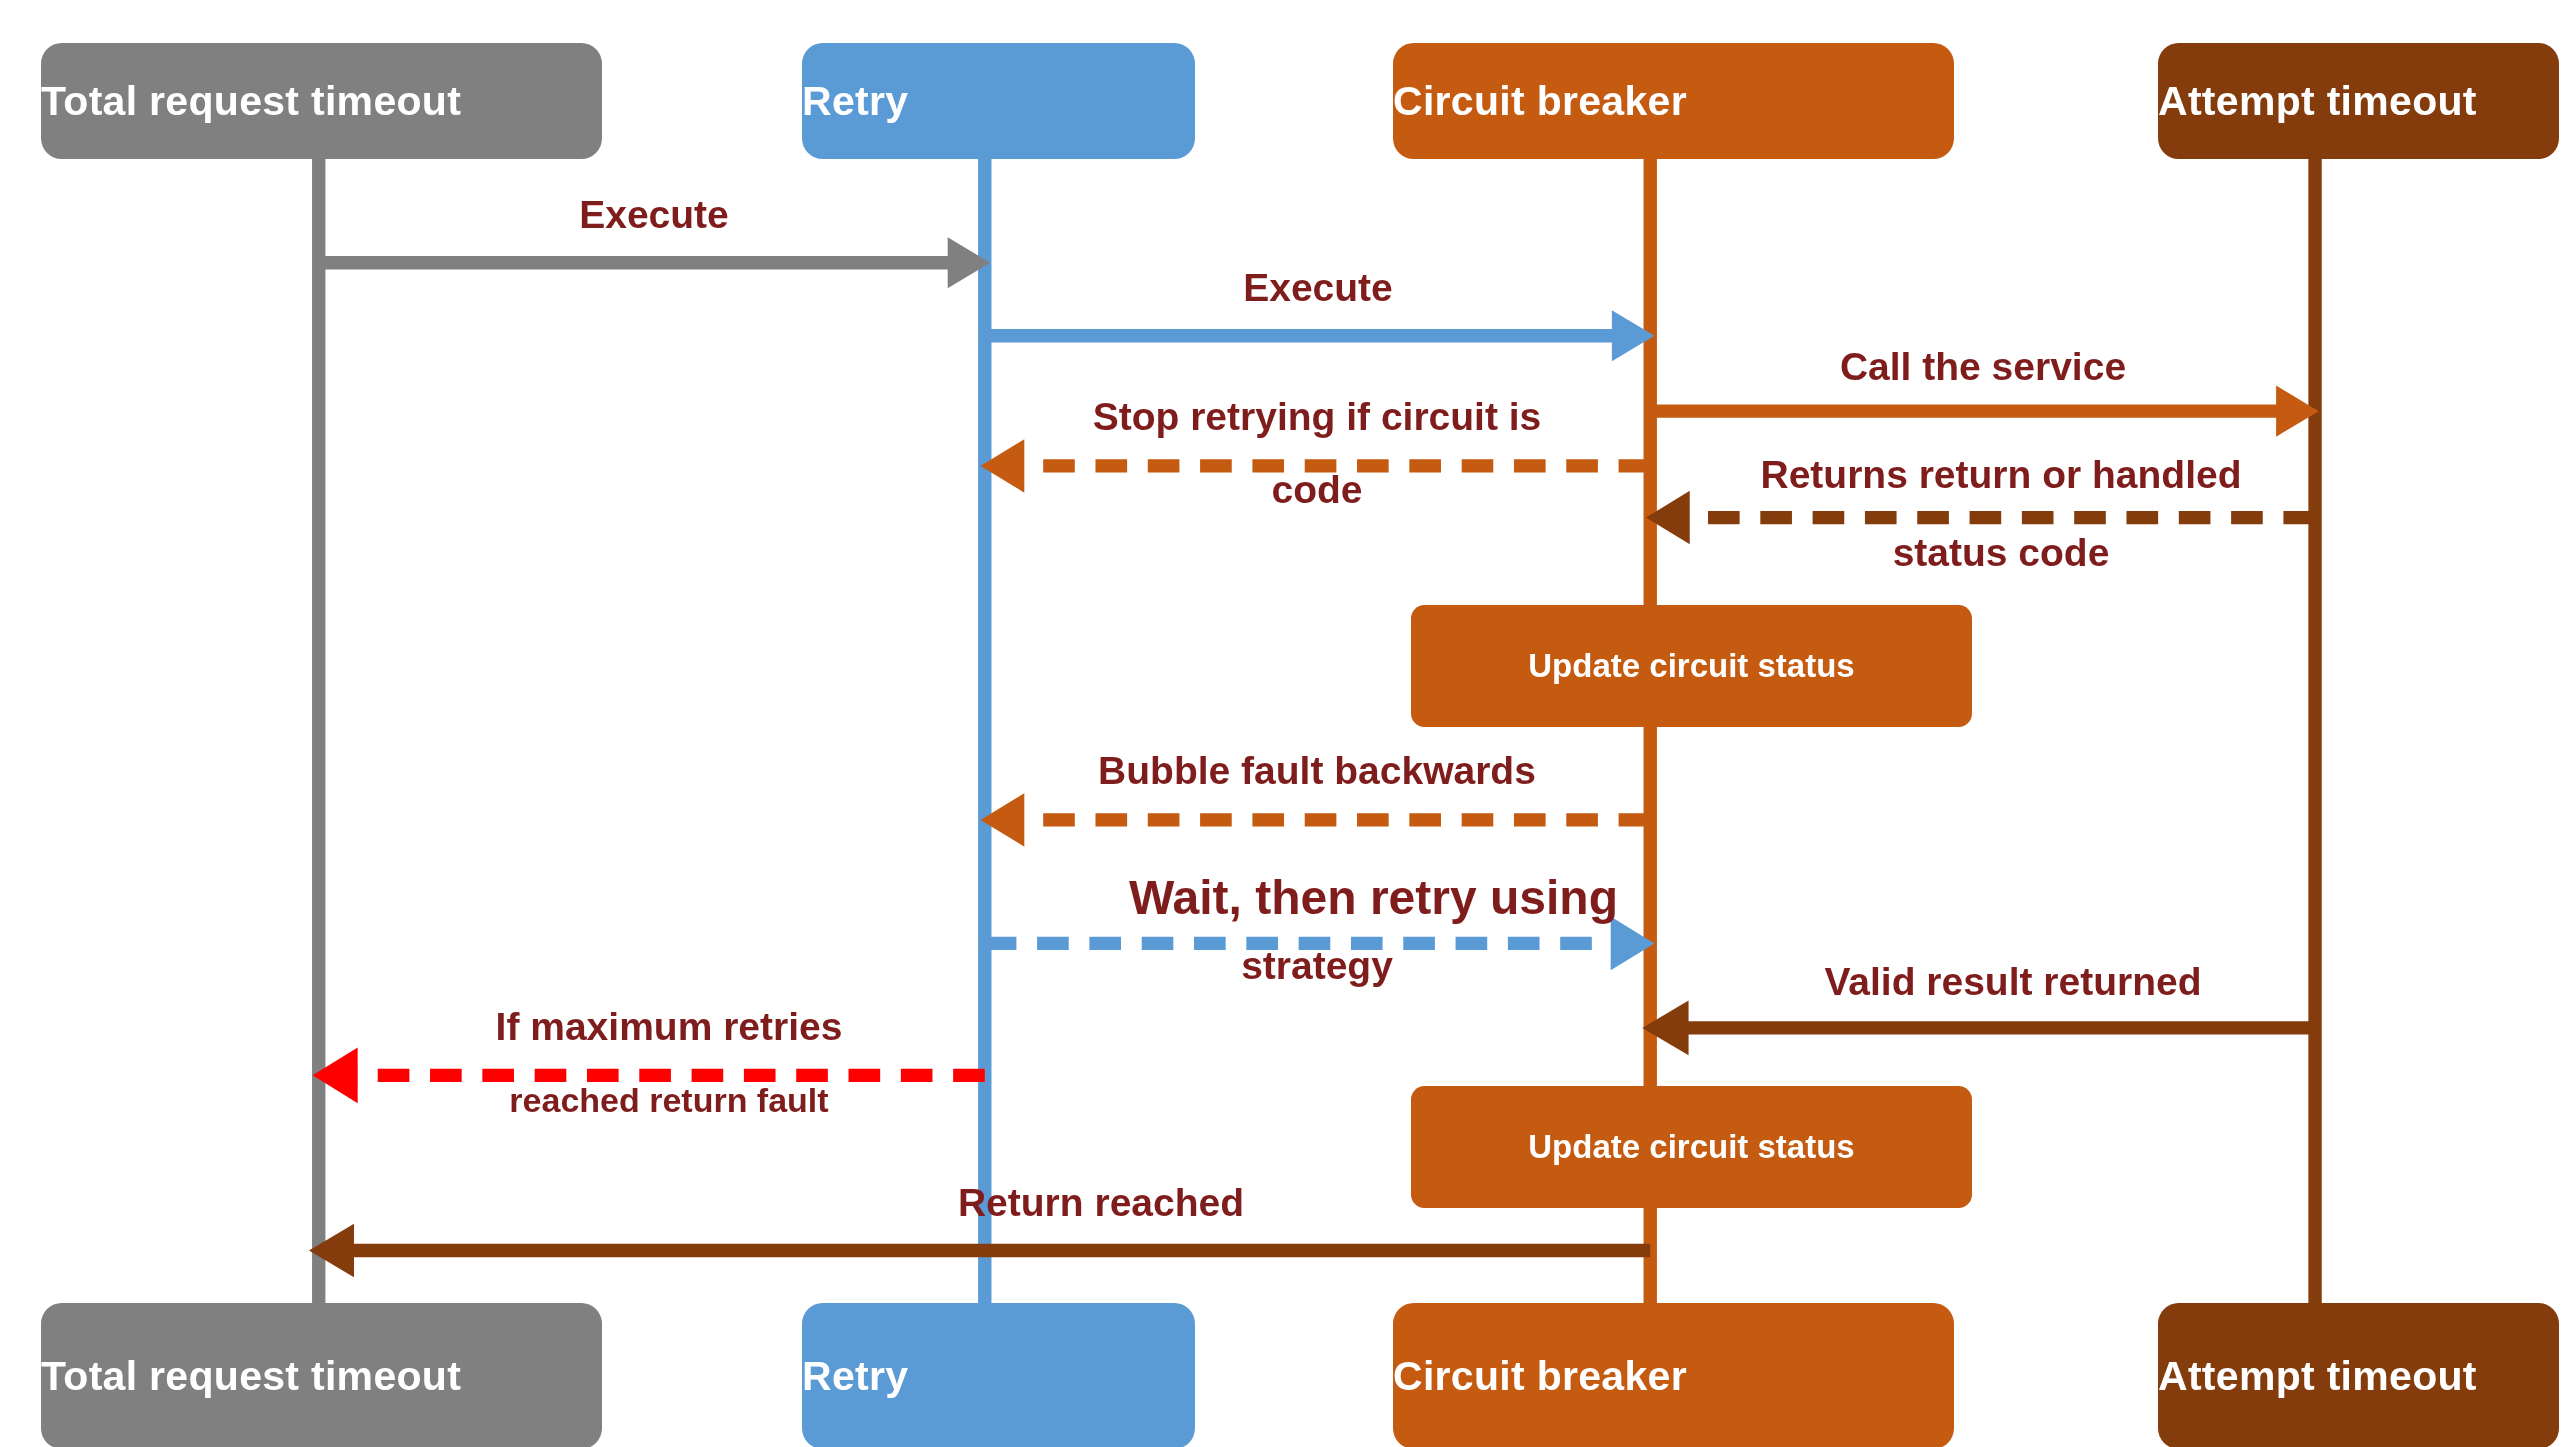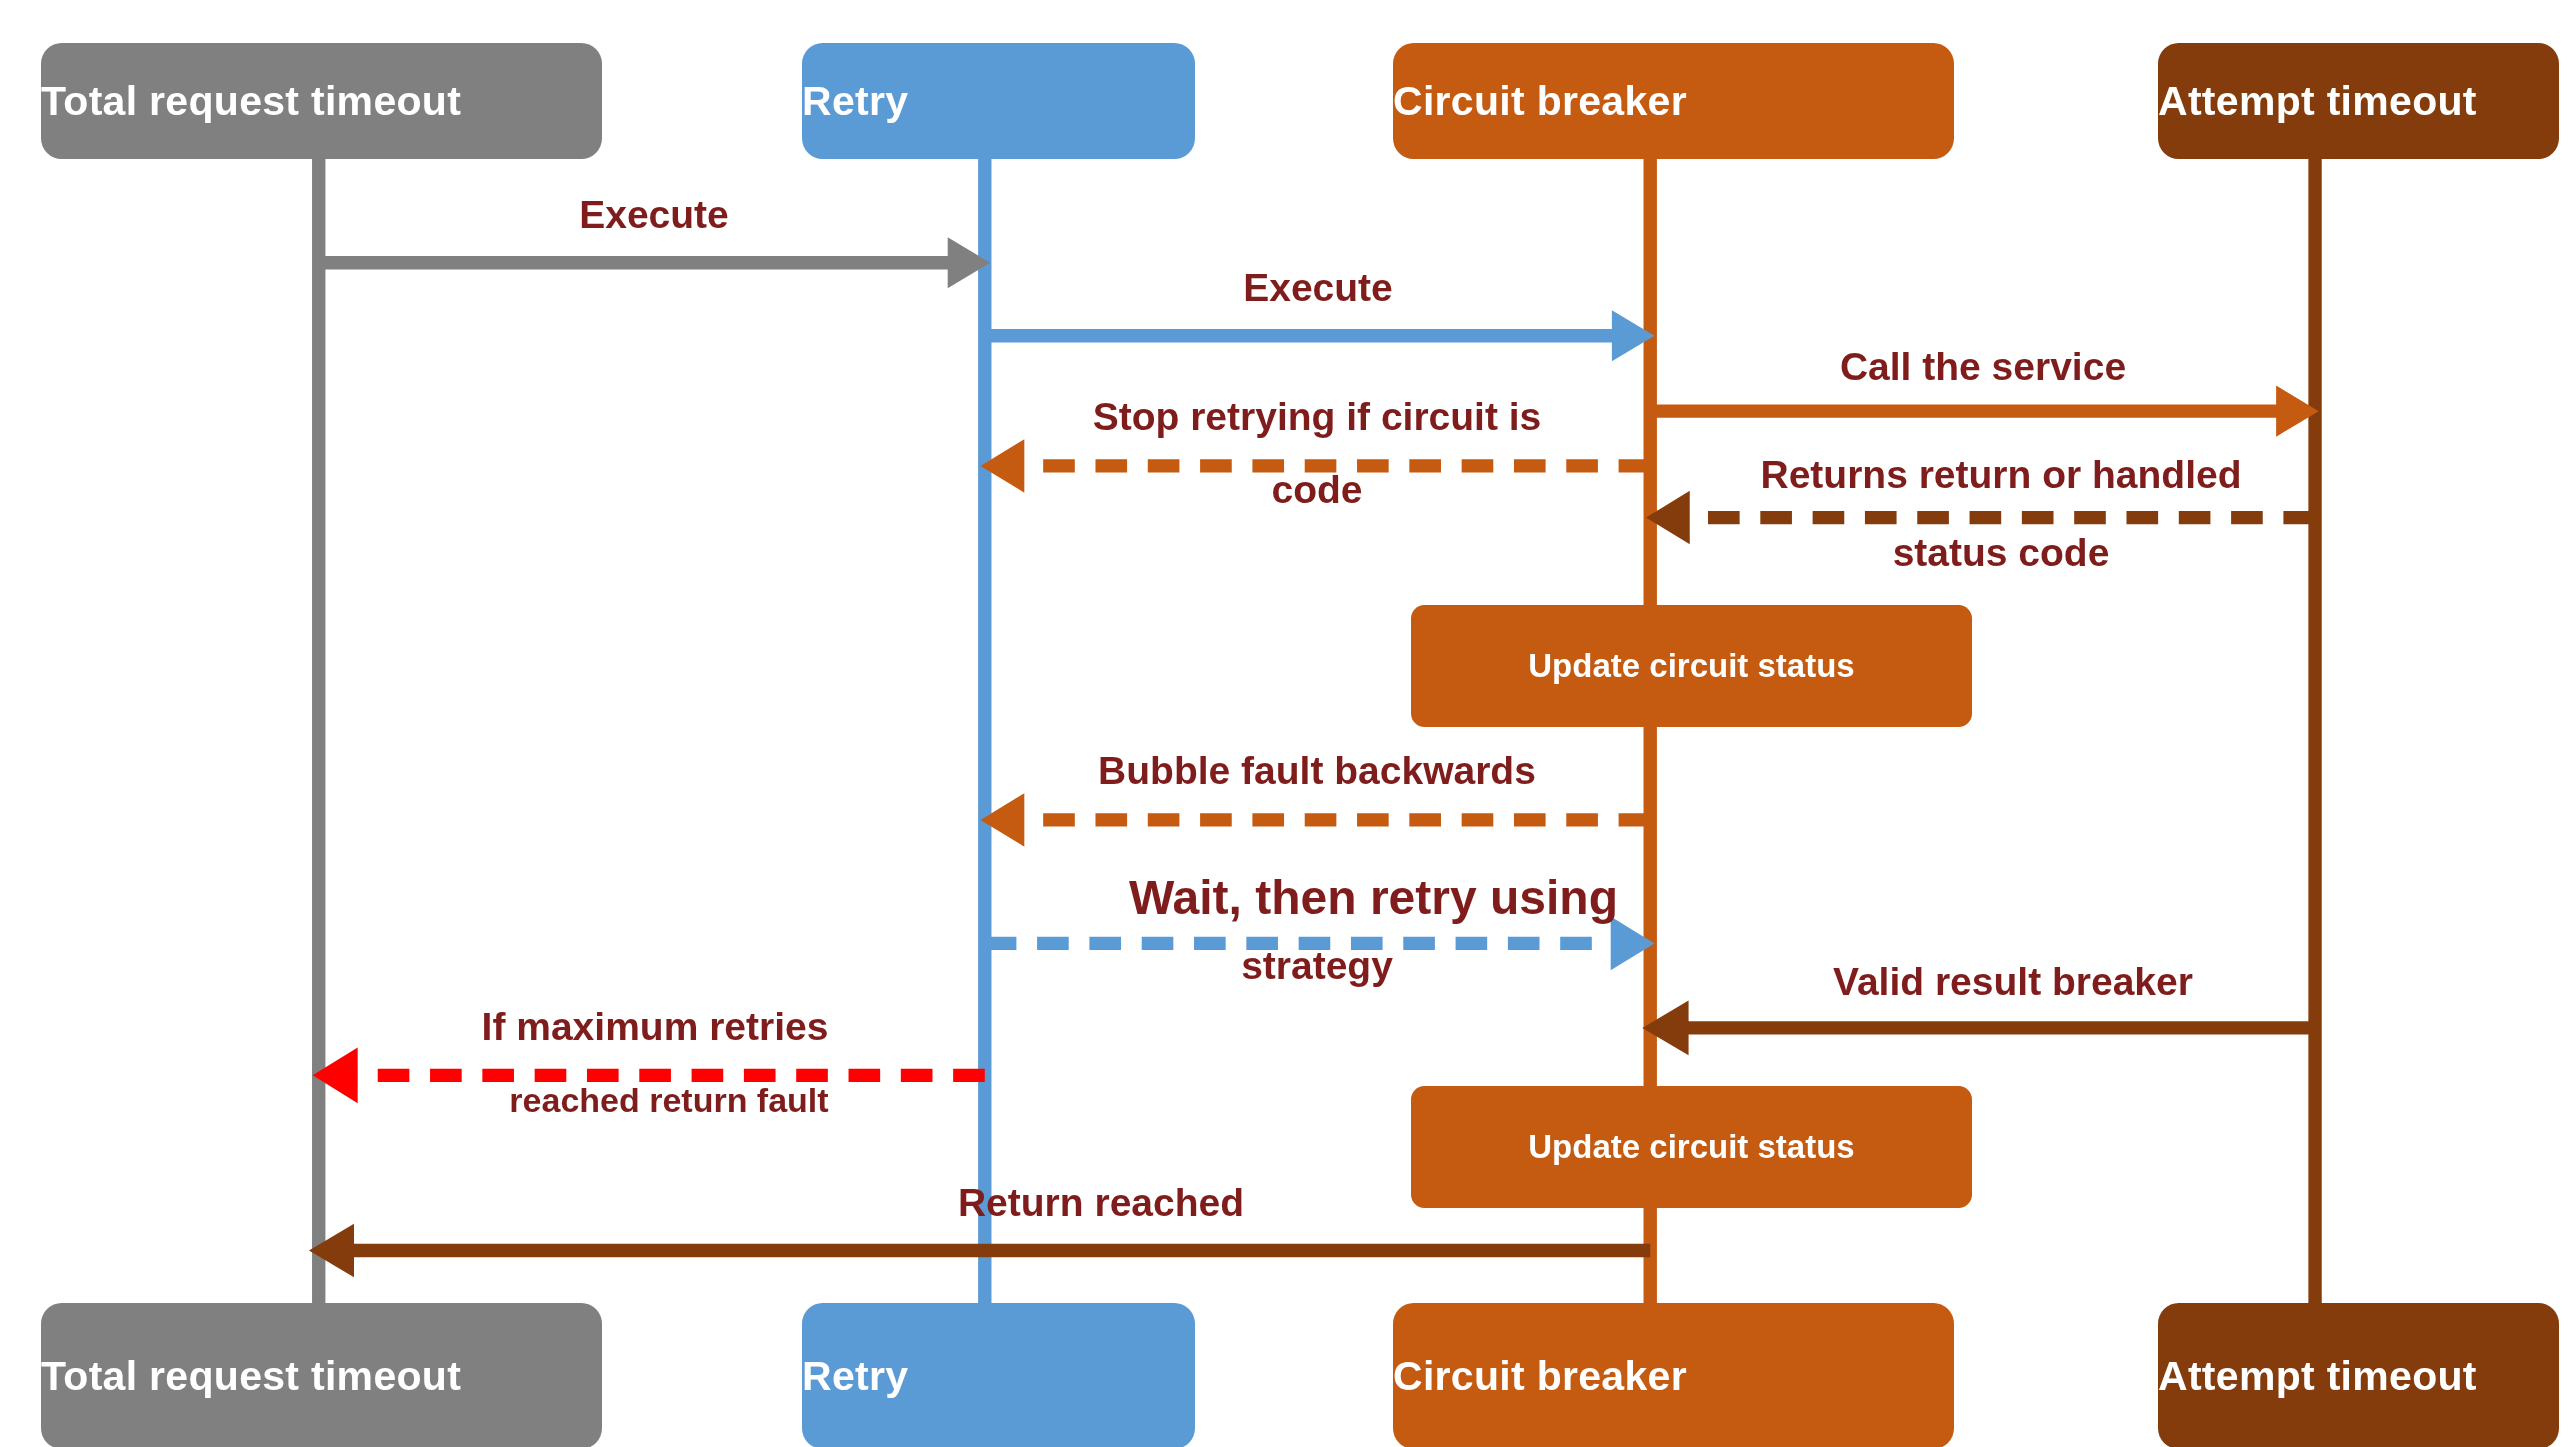--- a/index.html
+++ b/index.html
@@ -156,23 +156,23 @@
   <div class="msg-label" style="left:1016px; top:468px; width:602px; font-size:39px;">code</div>
 
   <div class="msg-label" style="left:1697px; top:453px; width:608px; font-size:39px;">Returns return or handled</div>
   <div class="msg-label" style="left:1697px; top:531px; width:608px; font-size:39px;">status code</div>
 
   <div class="msg-label" style="left:1016px; top:749px; width:602px; font-size:39px;">Bubble fault backwards</div>
 
   <div class="msg-label" style="left:1016px; top:871px; width:602px; font-size:48px;text-align:right;">Wait, then retry using</div>
   <div class="msg-label" style="left:1016px; top:944px; width:602px; font-size:39px;">strategy</div>
 
-  <div class="msg-label" style="left:1727px; top:960px; width:572px; font-size:39px;">Valid result breaker</div>
+  <div class="msg-label" style="left:1727px; top:960px; width:572px; font-size:39px;">Valid result returned</div>
 
-  <div class="msg-label" style="left:351px; top:1005px; width:608px; font-size:39px;">If maximum retries</div>
+  <div class="msg-label" style="left:365px; top:1005px; width:608px; font-size:39px;">If maximum retries</div>
   <div class="msg-label" style="left:365px; top:1081px; width:608px; font-size:34px;">reached return fault</div>
 
   <div class="msg-label" style="left:797px; top:1181px; width:608px; font-size:39px;">Return reached</div>
 
   <div class="participant-box" style="left:41px; top:1303px; width:561px; height:146px; background:#808080; font-size:41px;">
     <span>Total request timeout</span>
   </div>
 
   <div class="participant-box" style="left:802px; top:1303px; width:393px; height:146px; background:#5B9BD5; font-size:41px;">
     <span>Retry</span>

